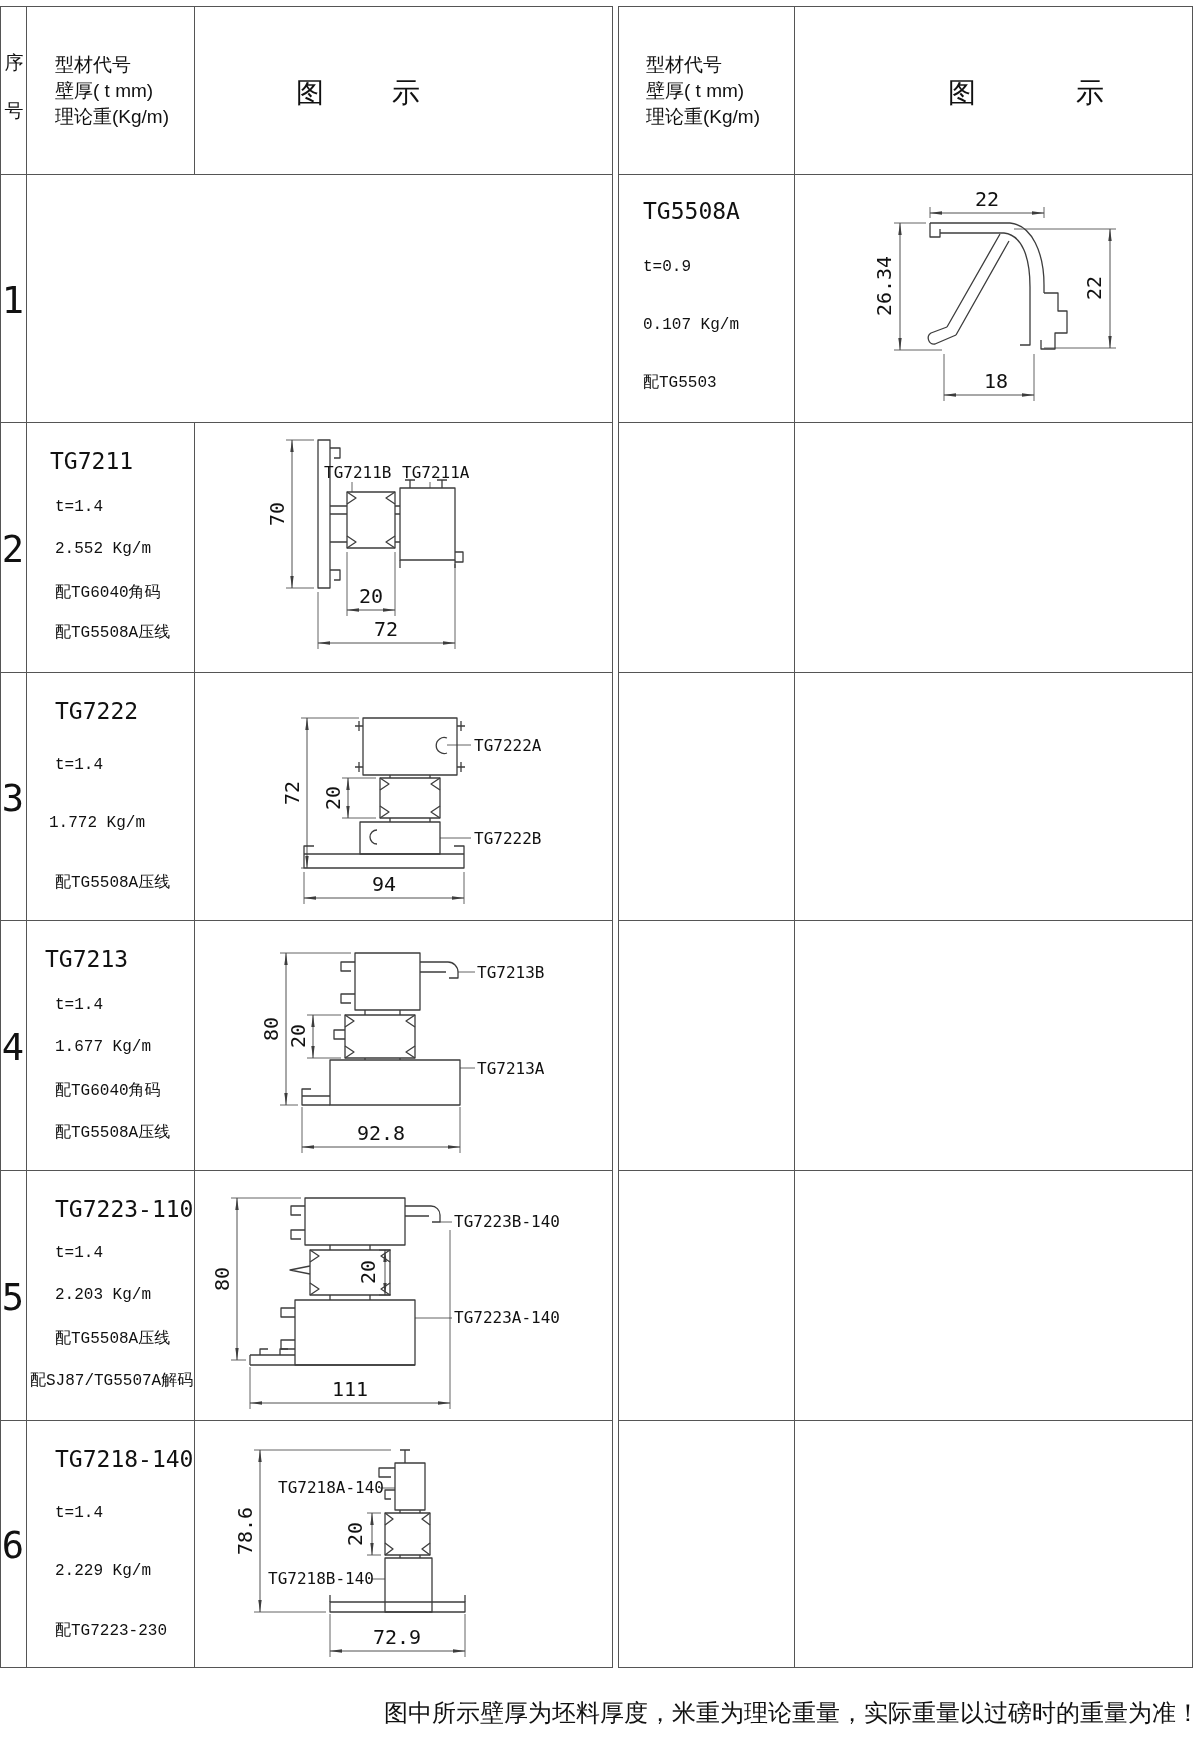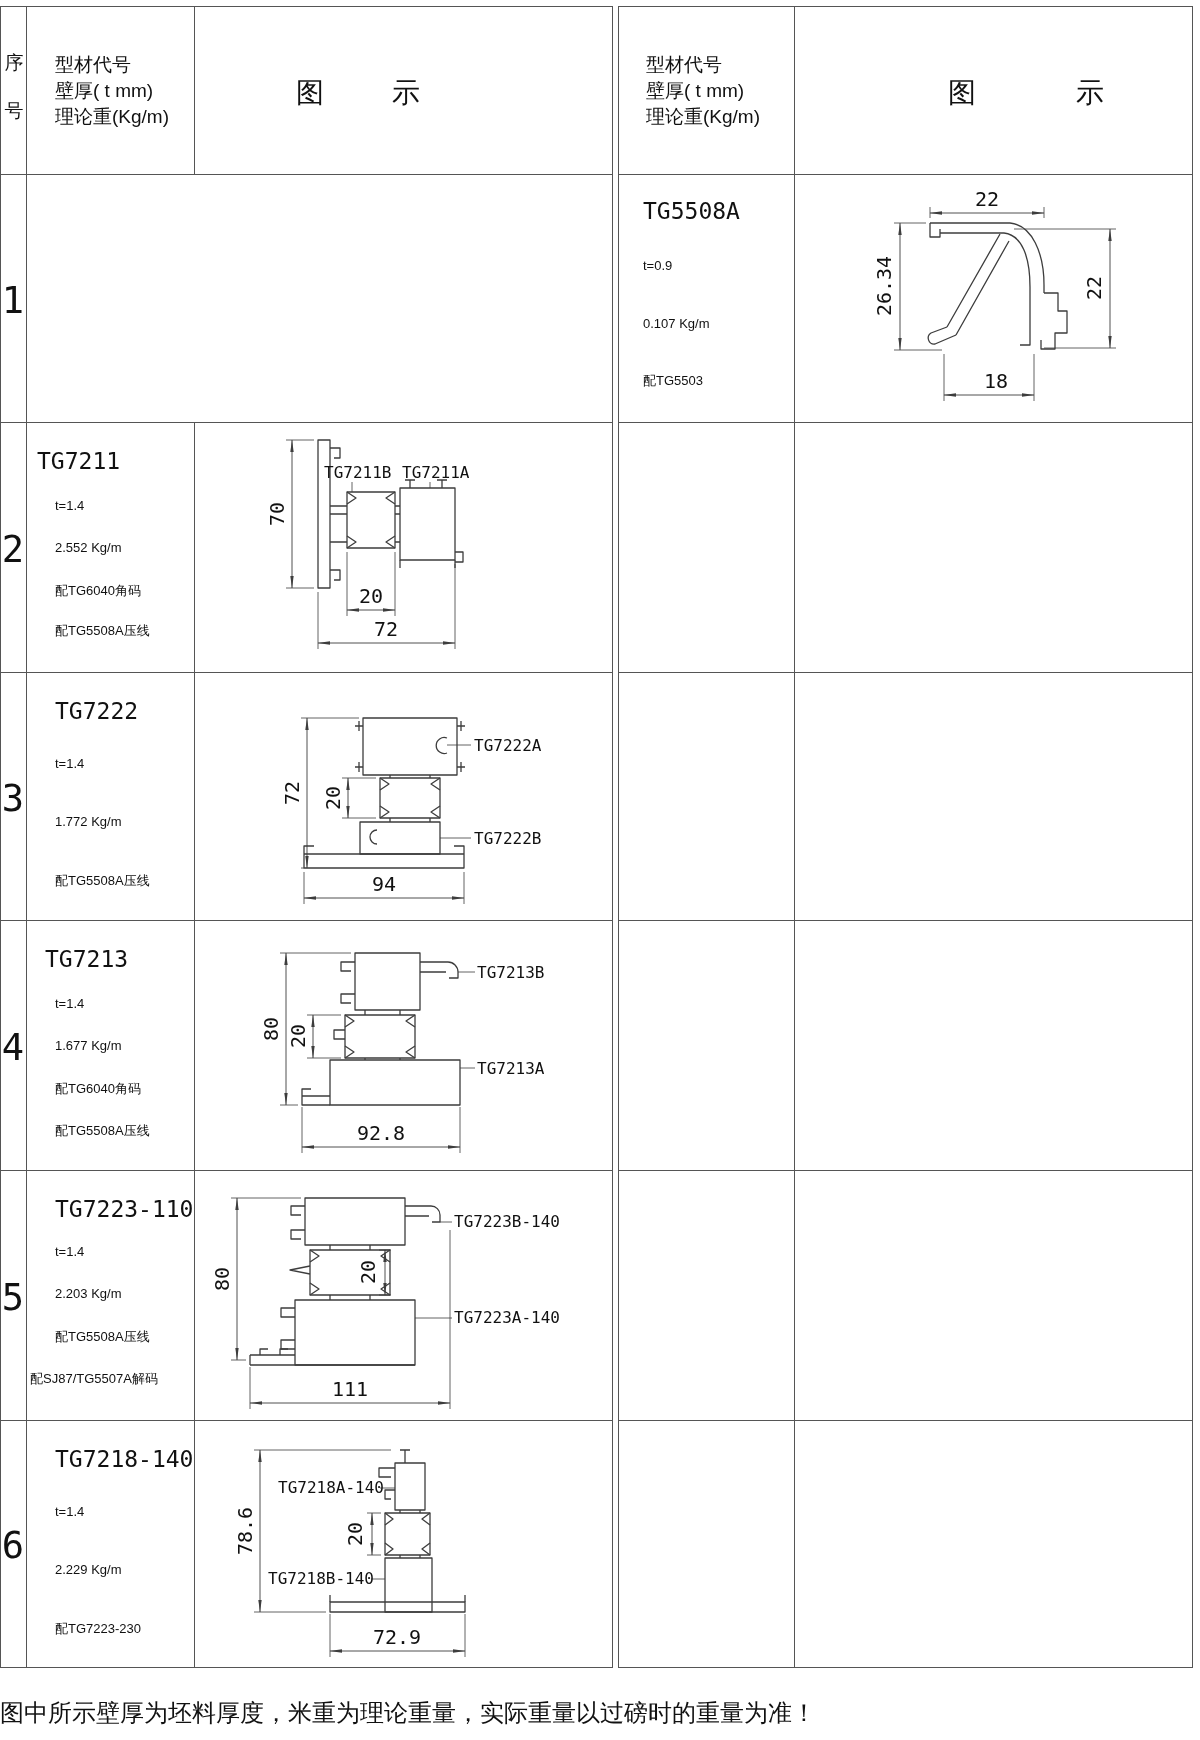--- a/index.html
+++ b/index.html
@@ -8,22 +8,22 @@
   .hl{position:absolute;height:1px;background:#555;}
   .vl{position:absolute;width:1px;background:#555;}
   .txt{position:absolute;white-space:nowrap;color:#111;}
   .cjk{font-size:19px;line-height:22px;font-family:"Liberation Sans",sans-serif;}
   .big{font-size:28px;font-weight:500;}
   .rownum{position:absolute;left:0;width:26px;text-align:center;font-size:37px;
           font-family:"DejaVu Sans Mono",monospace;}
   .title{position:absolute;left:26px;width:586px;text-align:center;font-size:33px;
          font-weight:600;letter-spacing:2px;}
   .model{font-size:23px;font-family:"DejaVu Sans Mono",monospace;}
-  .spec{font-size:13px;font-family:Liberation Sans, sans-serif;}
-  .note{position:absolute;left:0;top:1697px;width:1200px;text-align:left;
+  .spec{font-size:16px;font-family:Liberation Mono, monospace;}
+  .note{position:absolute;left:0;top:1697px;width:1200px;text-align:right;
         font-size:24px;font-weight:500;}
   svg{position:absolute;overflow:visible;}
   .p{fill:none;stroke:#3d3d3d;stroke-width:1.3;stroke-linejoin:round;}
   .d{fill:none;stroke:#3d3d3d;stroke-width:0.9;}
   .x{fill:none;stroke:#3d3d3d;stroke-width:0.8;}
   text{font-family:"DejaVu Sans Mono",monospace;fill:#111;}
   .lt{font-size:16px;}
   .dm{font-size:20px;}
 </style>
 </head>
@@ -103,21 +103,21 @@
     <text class="dm" transform="rotate(-90 97 112)" x="97" y="112" text-anchor="middle">26.34</text>
     <path class="x" d="M220 55 H322 M250 174 H322"></path>
     <line class="d" x1="316" y1="55" x2="316" y2="174" marker-start="url(#ar)" marker-end="url(#ar)"></line>
     <text class="dm" transform="rotate(-90 307 114)" x="307" y="114" text-anchor="middle">22</text>
     <path class="x" d="M150 180 V227 M240 180 V227"></path>
     <line class="d" x1="150" y1="221" x2="240" y2="221" marker-start="url(#ar)" marker-end="url(#ar)"></line>
     <text class="dm" x="202" y="214" text-anchor="middle">18</text>
   </svg>
 
   <div class="rownum" style="top:528px">2</div>
-  <div class="txt model" style="left:37px;top:448px">TG7211</div>
+  <div class="txt model" style="left:50px;top:448px">TG7211</div>
   <div class="txt spec" style="left:55px;top:498px">t=1.4</div>
   <div class="txt spec" style="left:55px;top:540px">2.552 Kg/m</div>
   <div class="txt spec" style="left:55px;top:582px">配TG6040角码</div>
   <div class="txt spec" style="left:55px;top:622px">配TG5508A压线</div>
 
   <svg style="left:194px;top:422px" width="418" height="250" viewBox="0 0 418 250">
     <path class="p" d="M124 18 h12 v148 h-12 z"></path>
     <path class="p" d="M136 26 h10 v10 h-6 M136 148 h10 v10 h-6"></path>
     <path class="p" d="M136 84 h17 M136 92 h17 M201 84 h5 M201 92 h5 M136 120 h17 M201 120 h5"></path>
     <rect class="p" x="153" y="70" width="48" height="56"></rect>
@@ -135,21 +135,21 @@
     <line class="d" x1="153" y1="188" x2="201" y2="188" marker-start="url(#ar)" marker-end="url(#ar)"></line>
     <text class="dm" x="177" y="181" text-anchor="middle">20</text>
     <path class="x" d="M124 170 V227 M261 142 V227"></path>
     <line class="d" x1="124" y1="221" x2="261" y2="221" marker-start="url(#ar)" marker-end="url(#ar)"></line>
     <text class="dm" x="192" y="214" text-anchor="middle">72</text>
   </svg>
 
   <div class="rownum" style="top:777px">3</div>
   <div class="txt model" style="left:55px;top:698px">TG7222</div>
   <div class="txt spec" style="left:55px;top:756px">t=1.4</div>
-  <div class="txt spec" style="left:55px;top:814px">1.772 Kg/m</div>
+  <div class="txt spec" style="left:49px;top:814px">1.772 Kg/m</div>
   <div class="txt spec" style="left:55px;top:872px">配TG5508A压线</div>
 
   <svg style="left:194px;top:672px" width="418" height="248" viewBox="0 0 418 248">
     <rect class="p" x="169" y="46" width="94" height="57"></rect>
     <path class="p" d="M169 54 h-8 M165 49 v10 M169 95 h-8 M165 90 v10 M263 54 h8 M267 49 v10 M263 95 h8 M267 90 v10"></path>
     <path class="p" d="M253 66 a8 8 0 1 0 0 15"></path>
     <rect class="p" x="186" y="106" width="60" height="40"></rect>
     <path class="p" d="M186 106 l9 6 l-9 6 M246 106 l-9 6 l9 6 M186 146 l9 -6 l-9 -6 M246 146 l-9 -6 l9 -6"></path>
     <path class="p" d="M196 103 v3 M236 103 v3 M196 146 v4 M236 146 v4"></path>
     <rect class="p" x="166" y="150" width="80" height="32"></rect>

